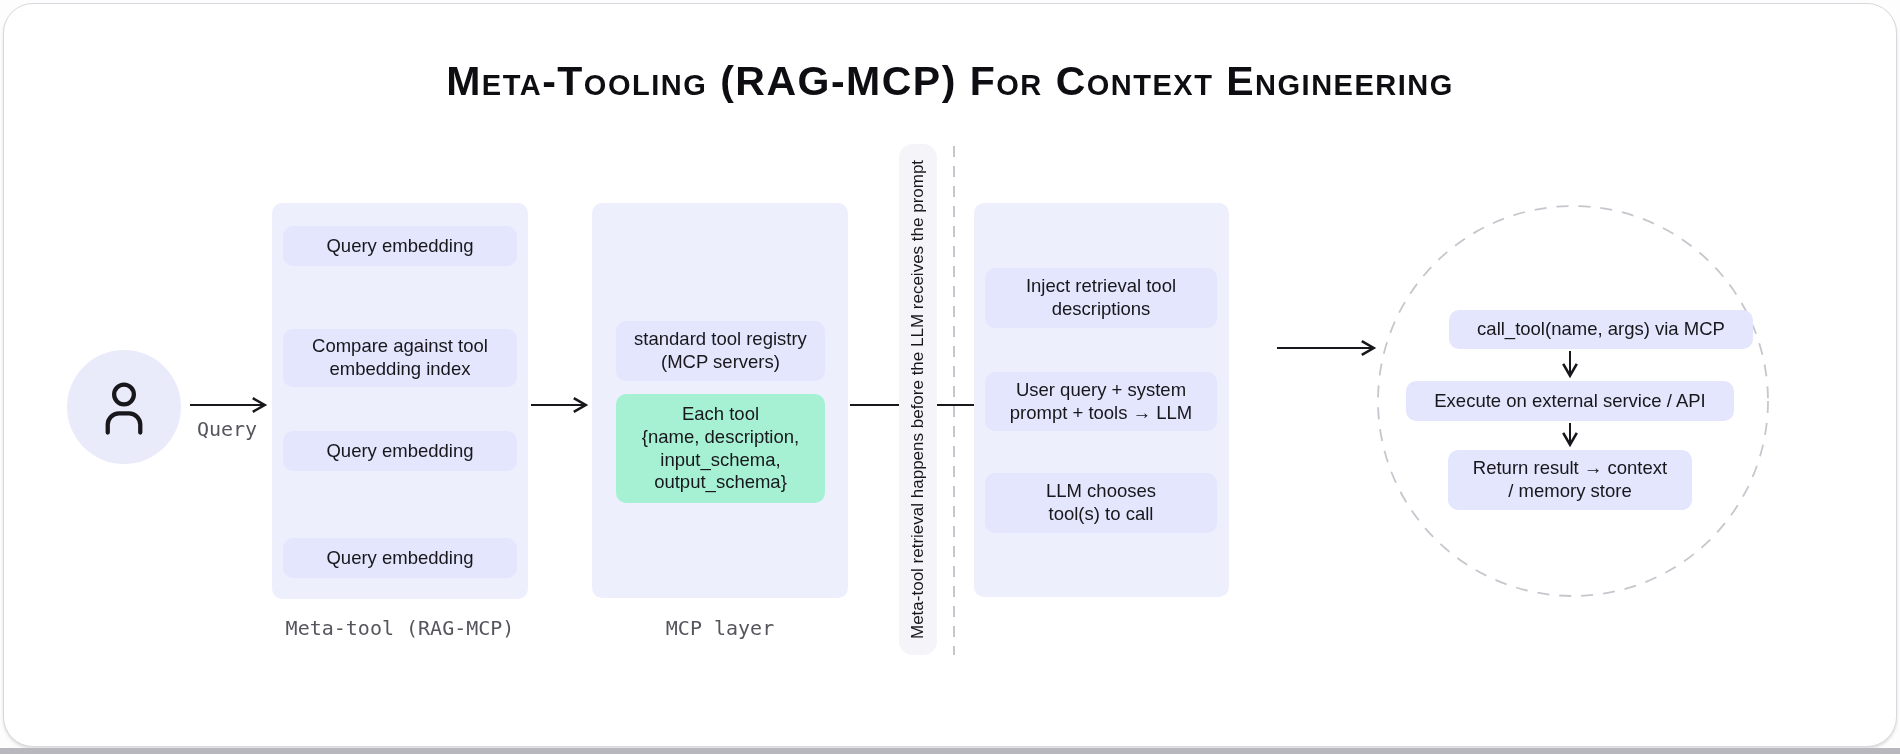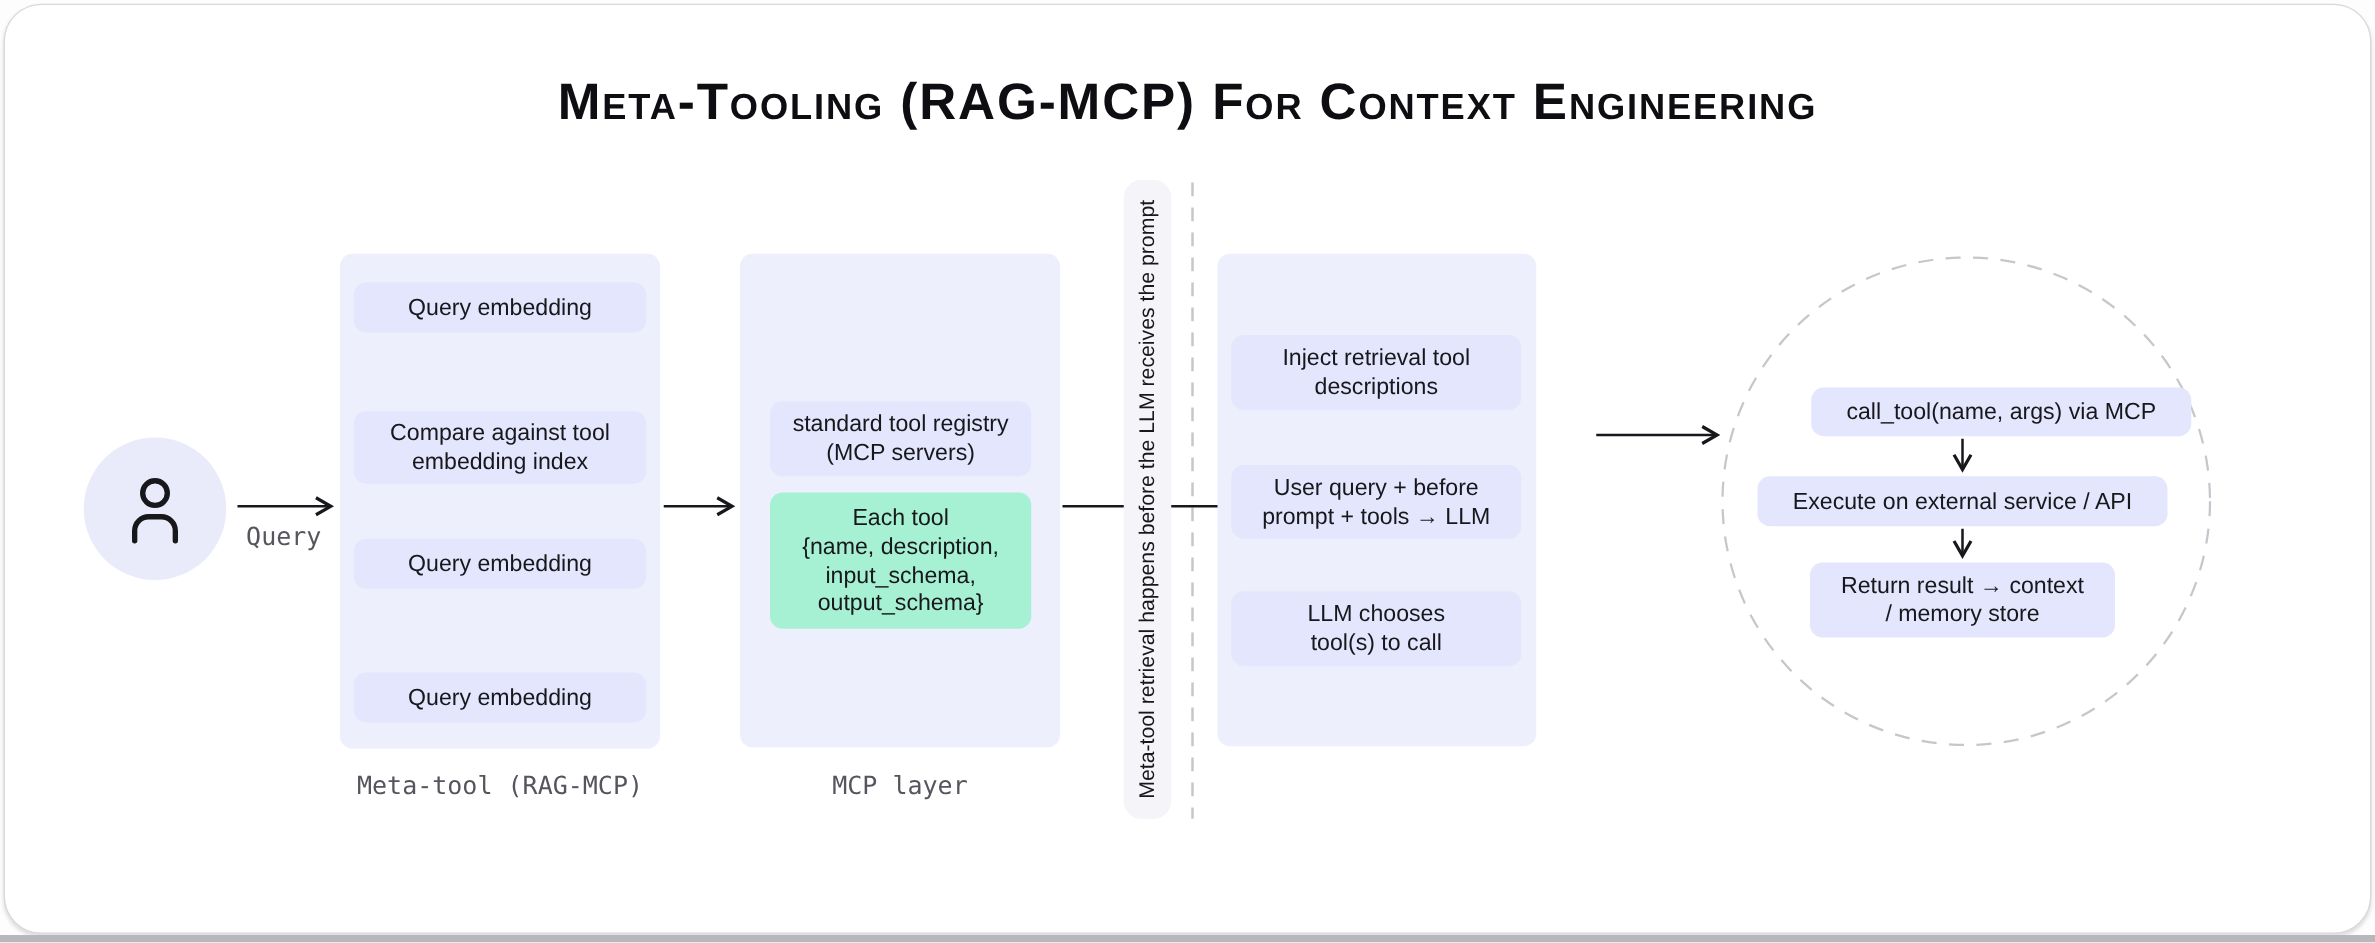--- a/index.html
+++ b/index.html
@@ -125,21 +125,21 @@
     <div class="node" style="left:24px;top:118px;width:209px;height:60px;">standard tool registry
 (MCP servers)</div>
   </div>
   <div class="col-label" style="left:588px;top:612px;width:256px;">MCP layer</div>
 
   <div class="note-bar">Meta-tool retrieval happens before the LLM receives the prompt</div>
 
   <div class="container" style="left:970px;top:199px;width:255px;height:394px;">
     <div class="node" style="left:11px;top:65px;width:232px;height:60px;">Inject retrieval tool
 descriptions</div>
-    <div class="node" style="left:11px;top:169px;width:232px;height:59px;">User query + before
+    <div class="node" style="left:11px;top:169px;width:232px;height:59px;">User query + system
 prompt + tools → LLM</div>
     <div class="node" style="left:11px;top:270px;width:232px;height:60px;">LLM chooses
 tool(s) to call</div>
   </div>
 
   <div class="circle-zone">
     <div class="node oneline" style="left:39px;top:104px;width:304px;height:39px;margin-left:32px;">call_tool(name, args) via MCP</div>
     <div class="node" style="left:70px;top:244px;width:244px;height:60px;">Return result → context
 / memory store</div>
     <div class="node oneline" style="left:28px;top:175px;width:328px;height:40px;">Execute on external service / API</div>

